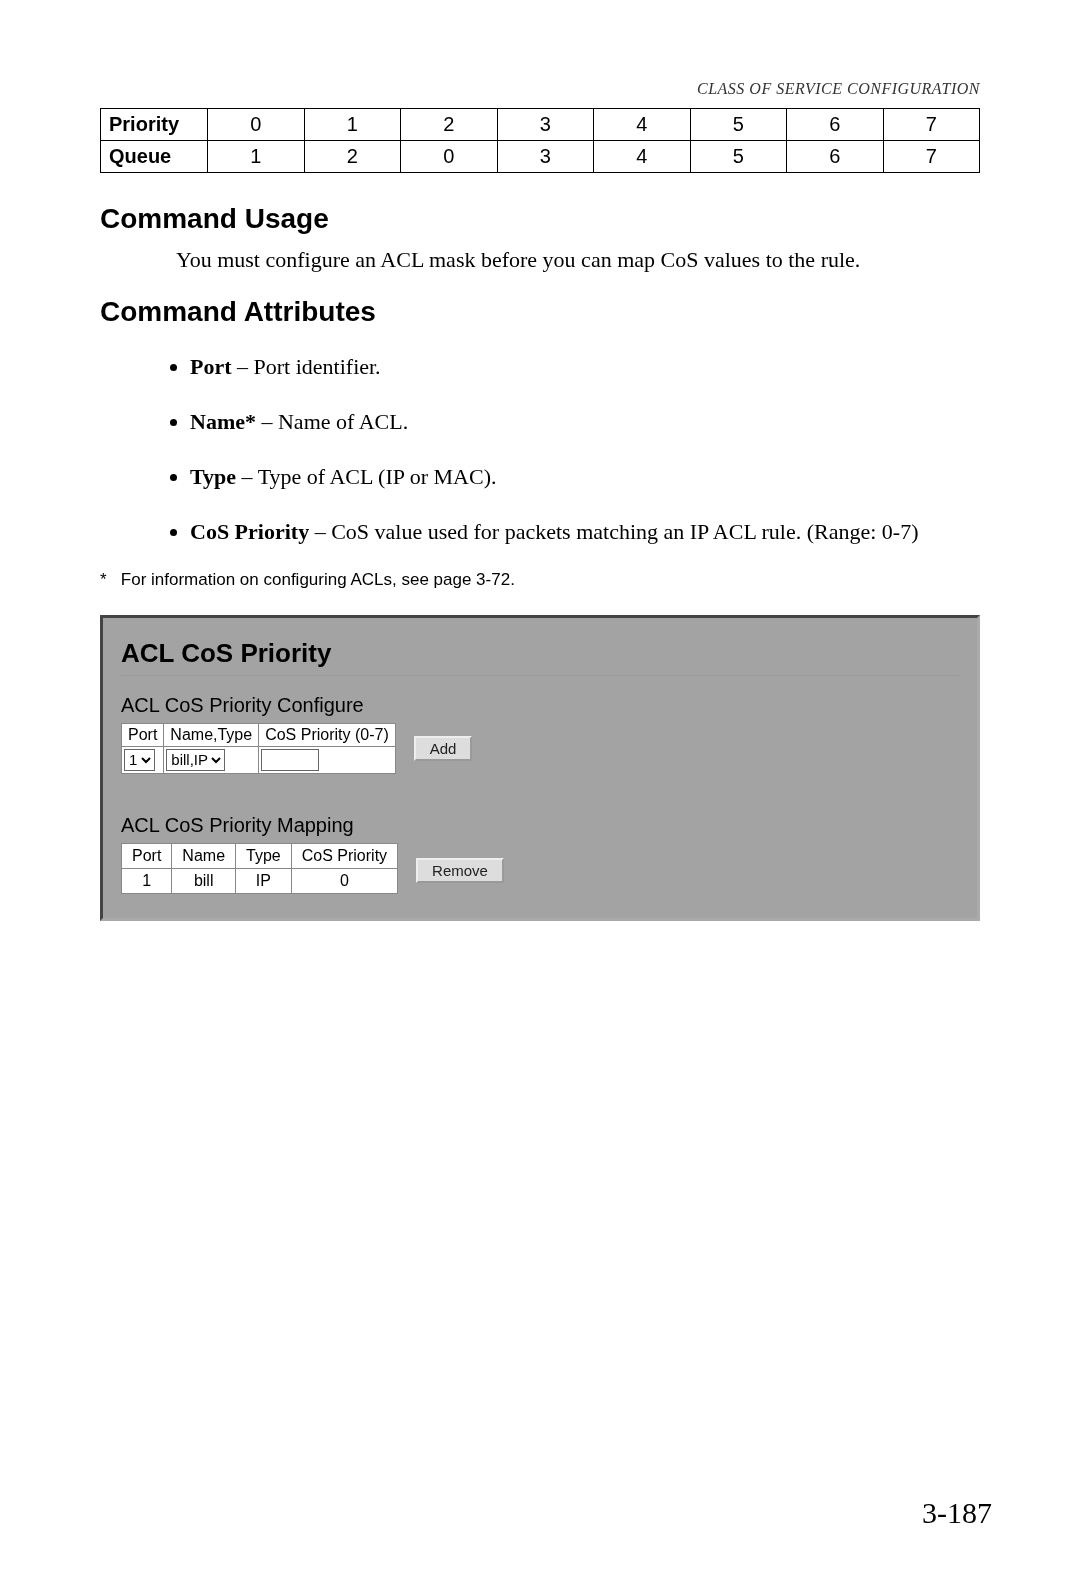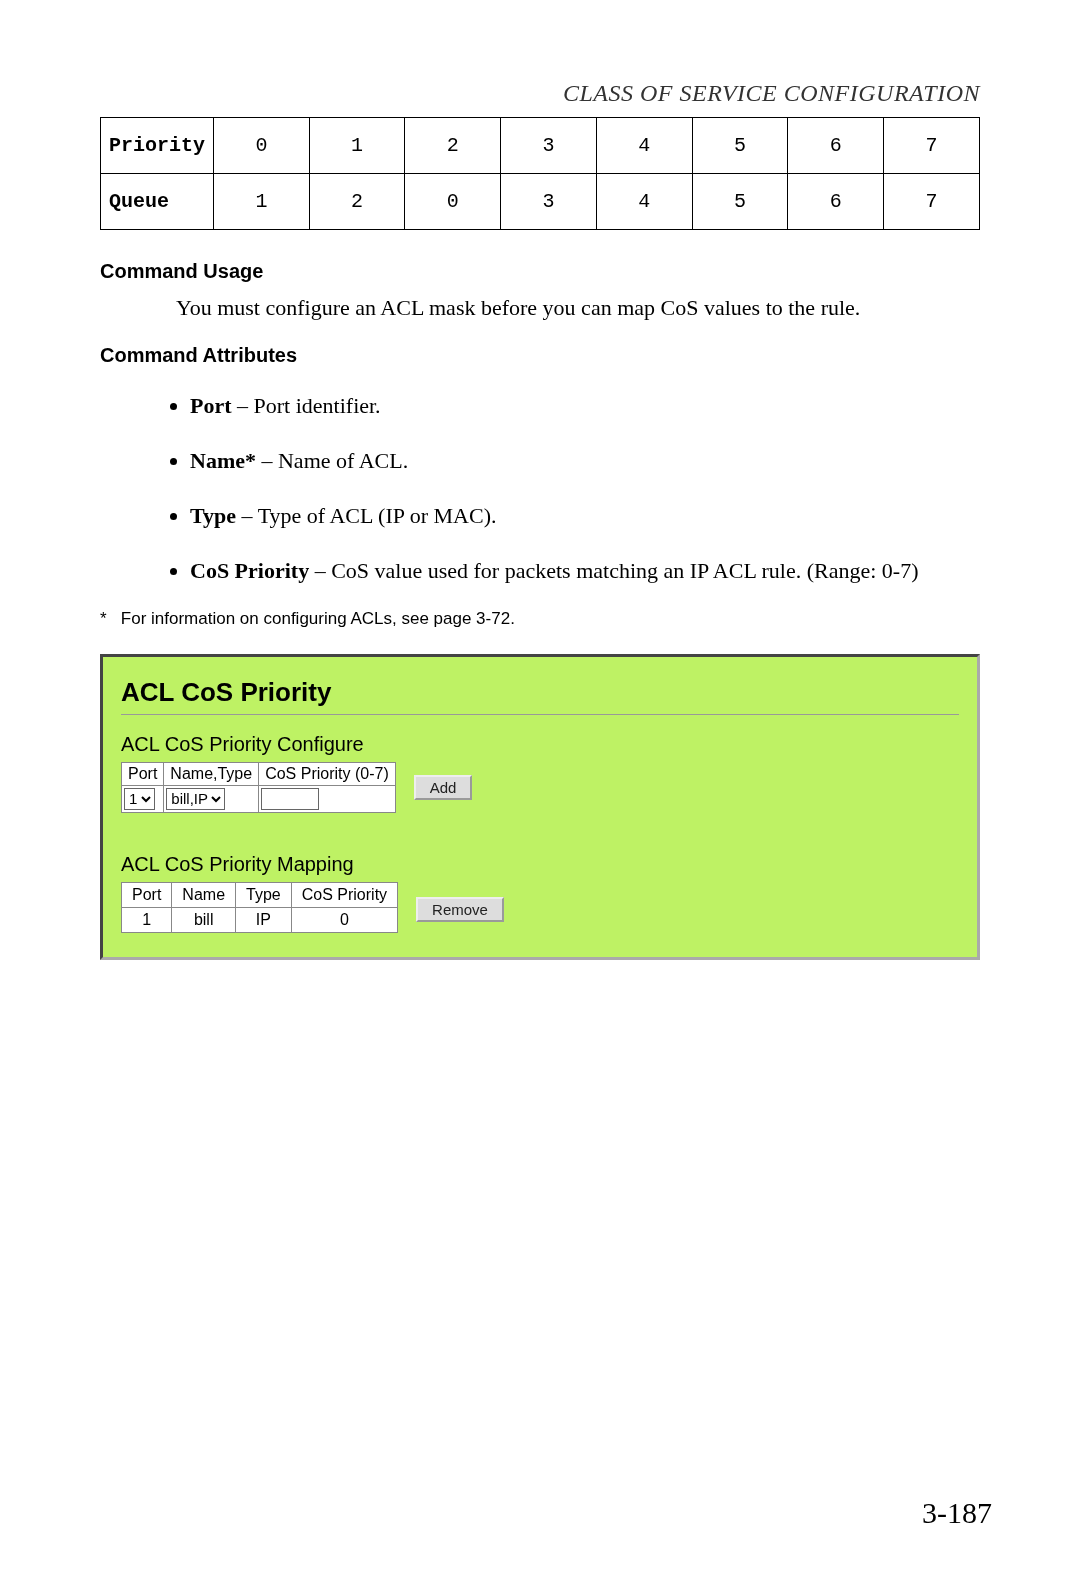--- a/index.html
+++ b/index.html
@@ -15,51 +15,50 @@
       box-sizing: border-box;
       min-height: 1570px;
       position: relative;
     }
     .running-head {
       text-align: right;
       font-variant: small-caps;
       font-style: italic;
       font-family: Georgia, serif;
       color: #333;
-      font-size: 24px;
+      font-size: 16px;
       letter-spacing: 0.5px;
     }
     .body-para {
       font-size: 22px;
       line-height: 1.4;
       margin: 0 0 20px 60px;
     }
     .indent-para { margin-left: 76px; }
     table.priority-table {
       border-collapse: collapse;
       width: 100%;
       margin: 10px 0 30px 0;
       font-family: Arial, Helvetica, sans-serif;
       font-size: 20px;
     }
     table.priority-table th, table.priority-table td {
       border: 1px solid #000;
-      padding: 16px 8px;
+      padding: 4px 8px;
       text-align: center;
-      font-family: Liberation Mono, monospace;
     }
     table.priority-table th {
       font-weight: bold;
       text-align: left;
       width: 90px;
     }
     .section-head {
       font-family: Arial, Helvetica, sans-serif;
       font-weight: bold;
-      font-size: 20px;
+      font-size: 28px;
       margin: 12px 0 10px 0;
     }
     ul.attr-list {
       margin: 22px 0 20px 90px;
       padding: 0;
     }
     ul.attr-list li {
       font-size: 22px;
       line-height: 1.5;
       margin-bottom: 22px;
@@ -70,21 +69,21 @@
     .footnote {
       font-family: Arial, Helvetica, sans-serif;
       font-size: 17px;
       margin: 0 0 25px 0;
     }
     .screenshot-frame {
       border-top: 3px solid #444;
       border-left: 3px solid #444;
       border-right: 3px solid #aaa;
       border-bottom: 3px solid #aaa;
-      background: #bef264;
+      background: #a3a3a3;
       padding: 20px 18px 20px 18px;
       margin-top: 10px;
       font-family: Arial, Helvetica, sans-serif;
     }
     .screenshot-title {
       font-size: 26px;
       font-weight: bold;
       margin-bottom: 6px;
     }
     .screenshot-hr {

